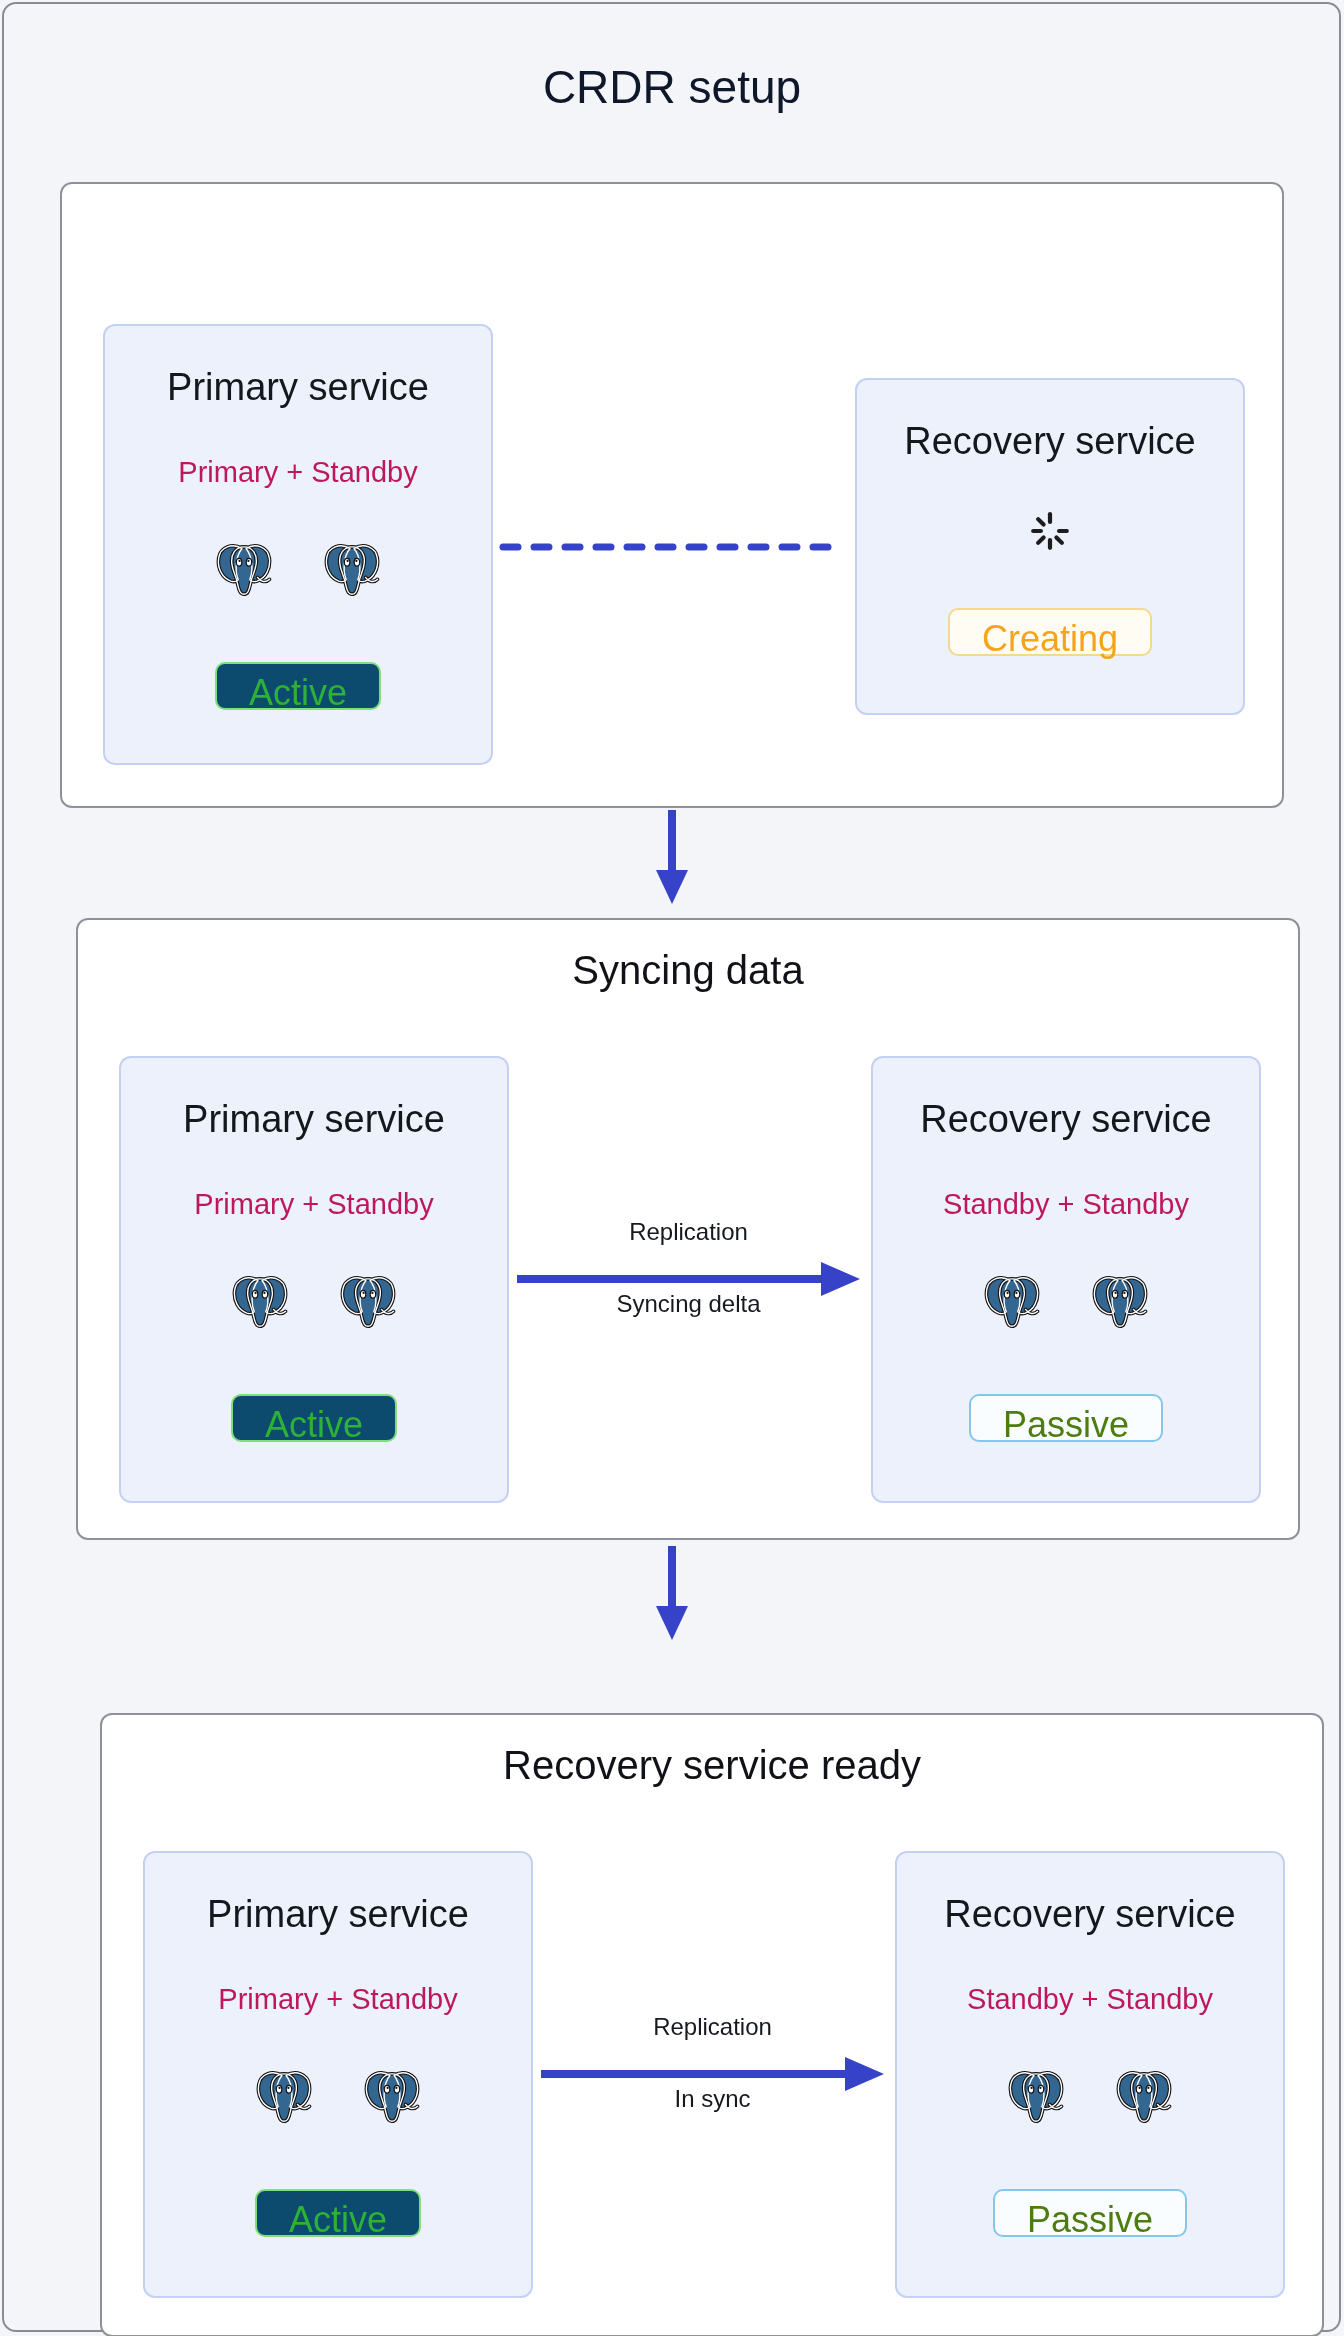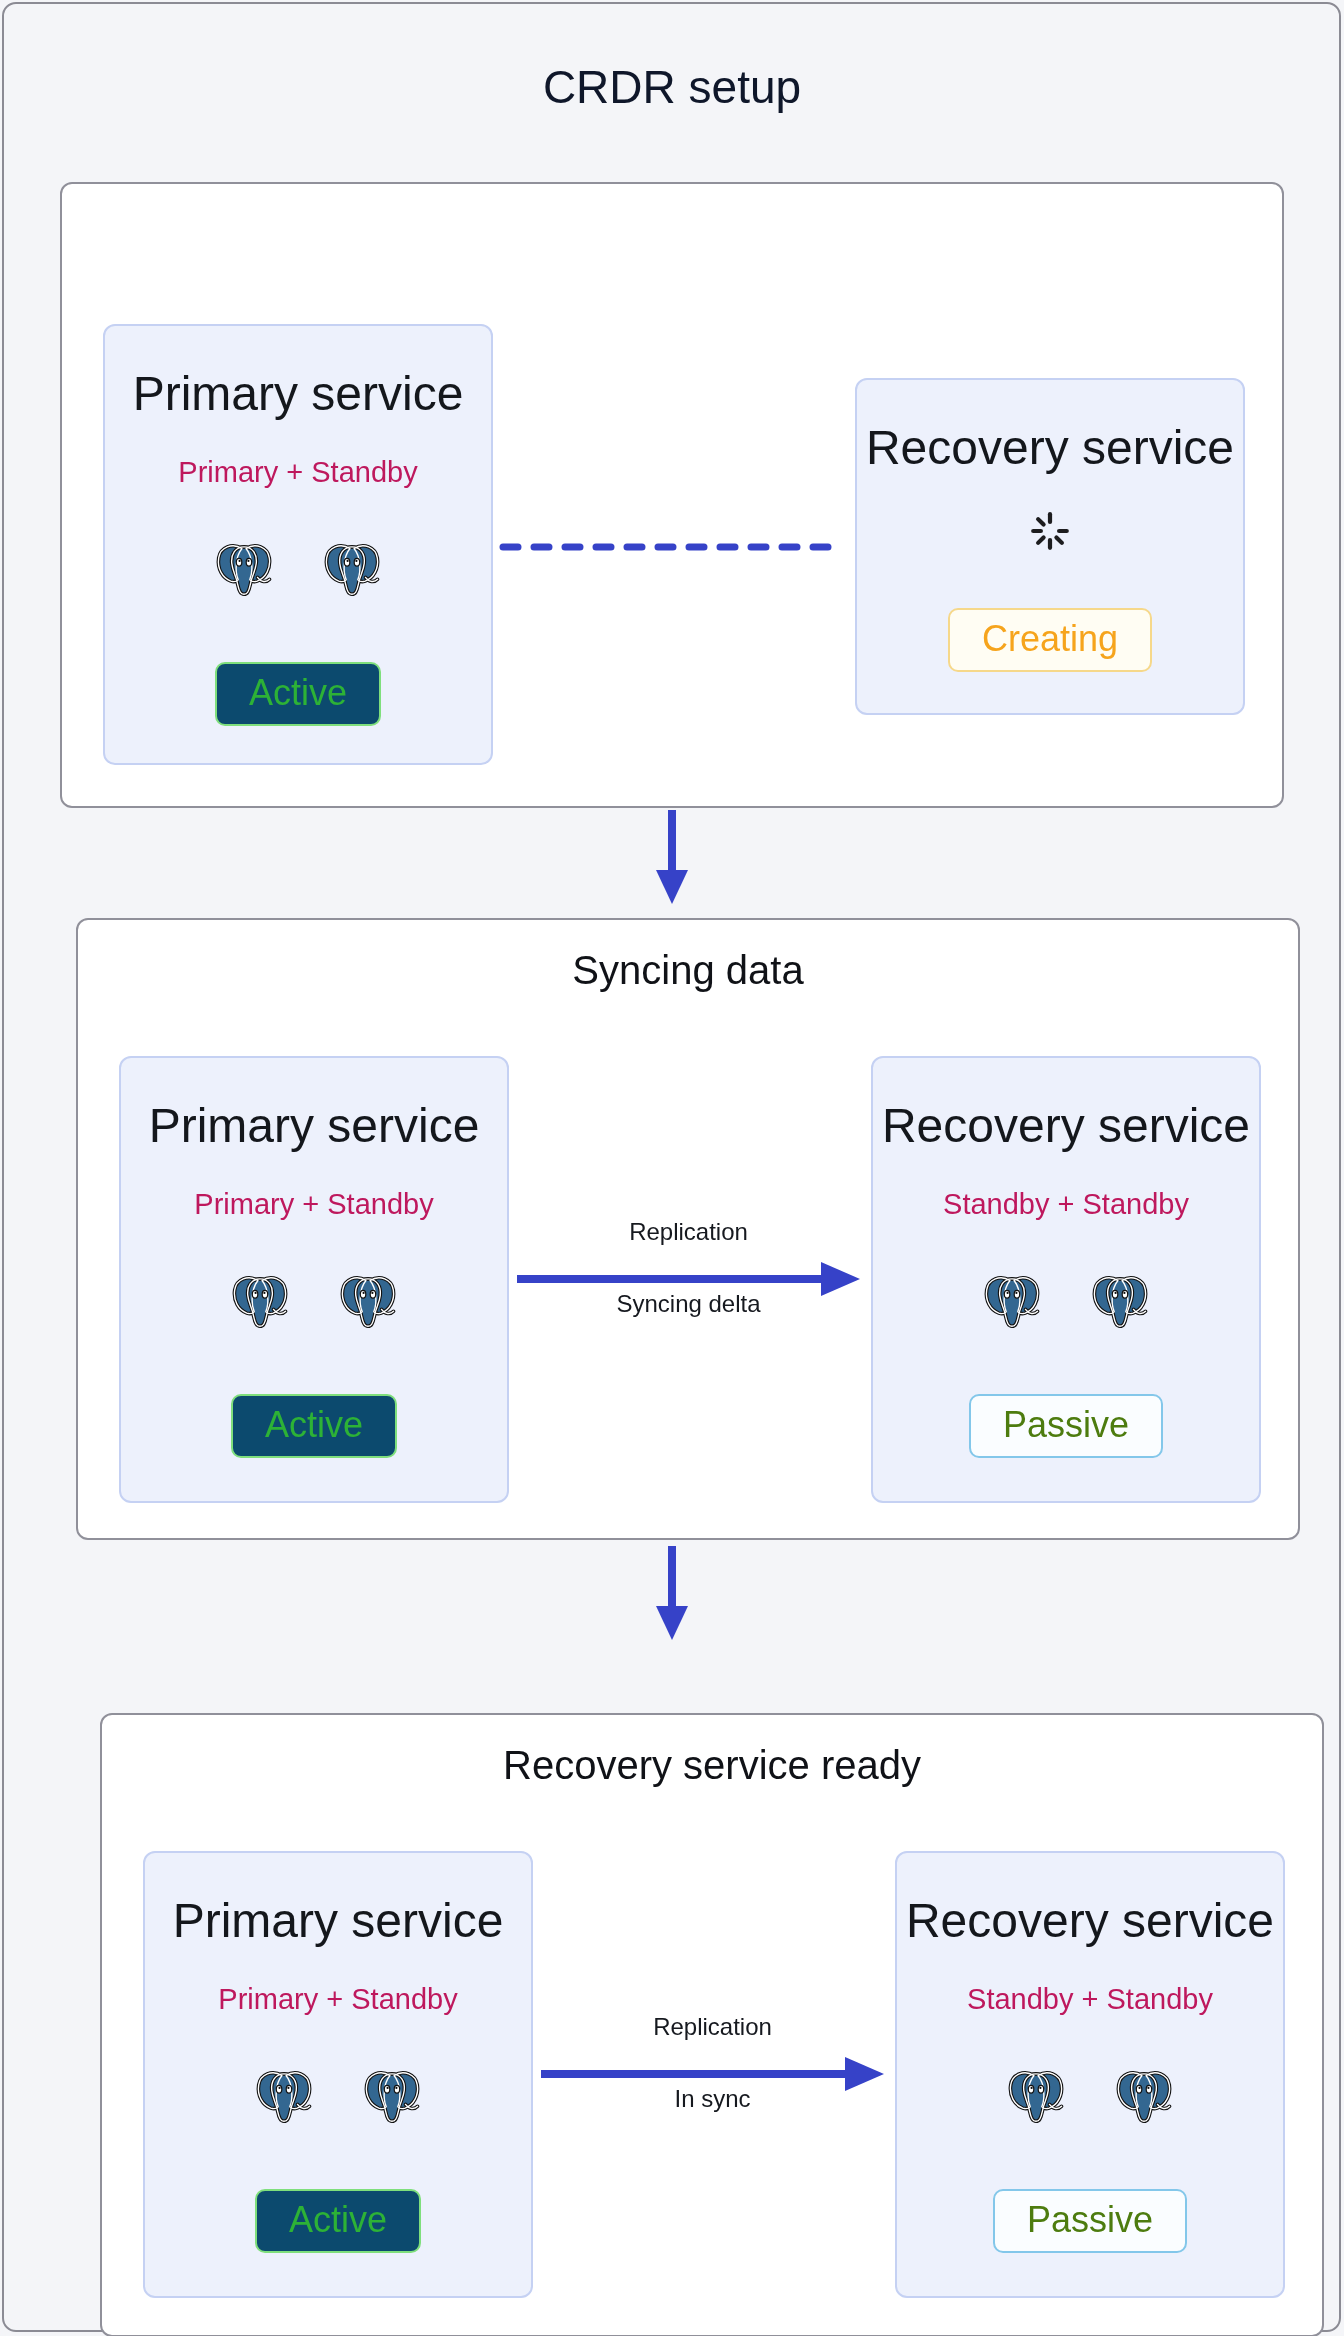--- a/index.html
+++ b/index.html
@@ -34,41 +34,41 @@
     position:absolute;width:390px;box-sizing:border-box;
     background:#edf1fc;border:2px solid #c5d1f3;border-radius:12px;
   }
   .card-left{left:41px;}
   .card-right{left:793px;}
   .p1-left{top:140px;height:441px;}
   .p1-right{top:194px;height:337px;}
   .p23-card{top:136px;height:447px;}
   .card-title{
     position:absolute;top:40px;left:0;width:100%;
-    text-align:center;font-size:48px;color:#14171c;
+    text-align:center;font-size:38px;color:#14171c;
   }
   .card-sub{
     position:absolute;top:130px;left:0;width:100%;
     text-align:center;font-size:29px;color:#be185d;
   }
   .icon-row{
     position:absolute;top:214px;left:0;width:100%;
     display:flex;justify-content:center;gap:42px;
   }
   .icon-row svg{width:66px;height:66px;display:block;}
   .spinner-row{
     position:absolute;top:128px;left:0;width:100%;
     display:flex;justify-content:center;
   }
   .spinner-row svg{width:46px;height:46px;display:block;}
   .badge-row{position:absolute;left:0;width:100%;text-align:center;}
   .badge-row.std{top:336px;}
   .badge-row.creating-pos{top:228px;}
   .badge{
-    display:inline-block;height:64px;line-height:58px;padding:0 32px;
+    display:inline-block;height:48px;line-height:58px;padding:0 32px;
     border-radius:10px;border:2px solid;font-size:36px;box-sizing:border-box;
   }
   .badge.active{color:#2db236;border-color:#7fdf7c;background:#0c4a6e;}
   .badge.creating{color:#f6a41c;border-color:#f6d88a;background:#fffdf3;}
   .badge.passive{color:#4d7c0f;border-color:#83c7ea;background:#fafdff;}
   .connector{position:absolute;left:437px;width:347px;}
   .connector-label{
     text-align:center;font-size:24px;color:#16191f;width:347px;position:absolute;left:437px;
   }
   .label-top{top:298px;}

